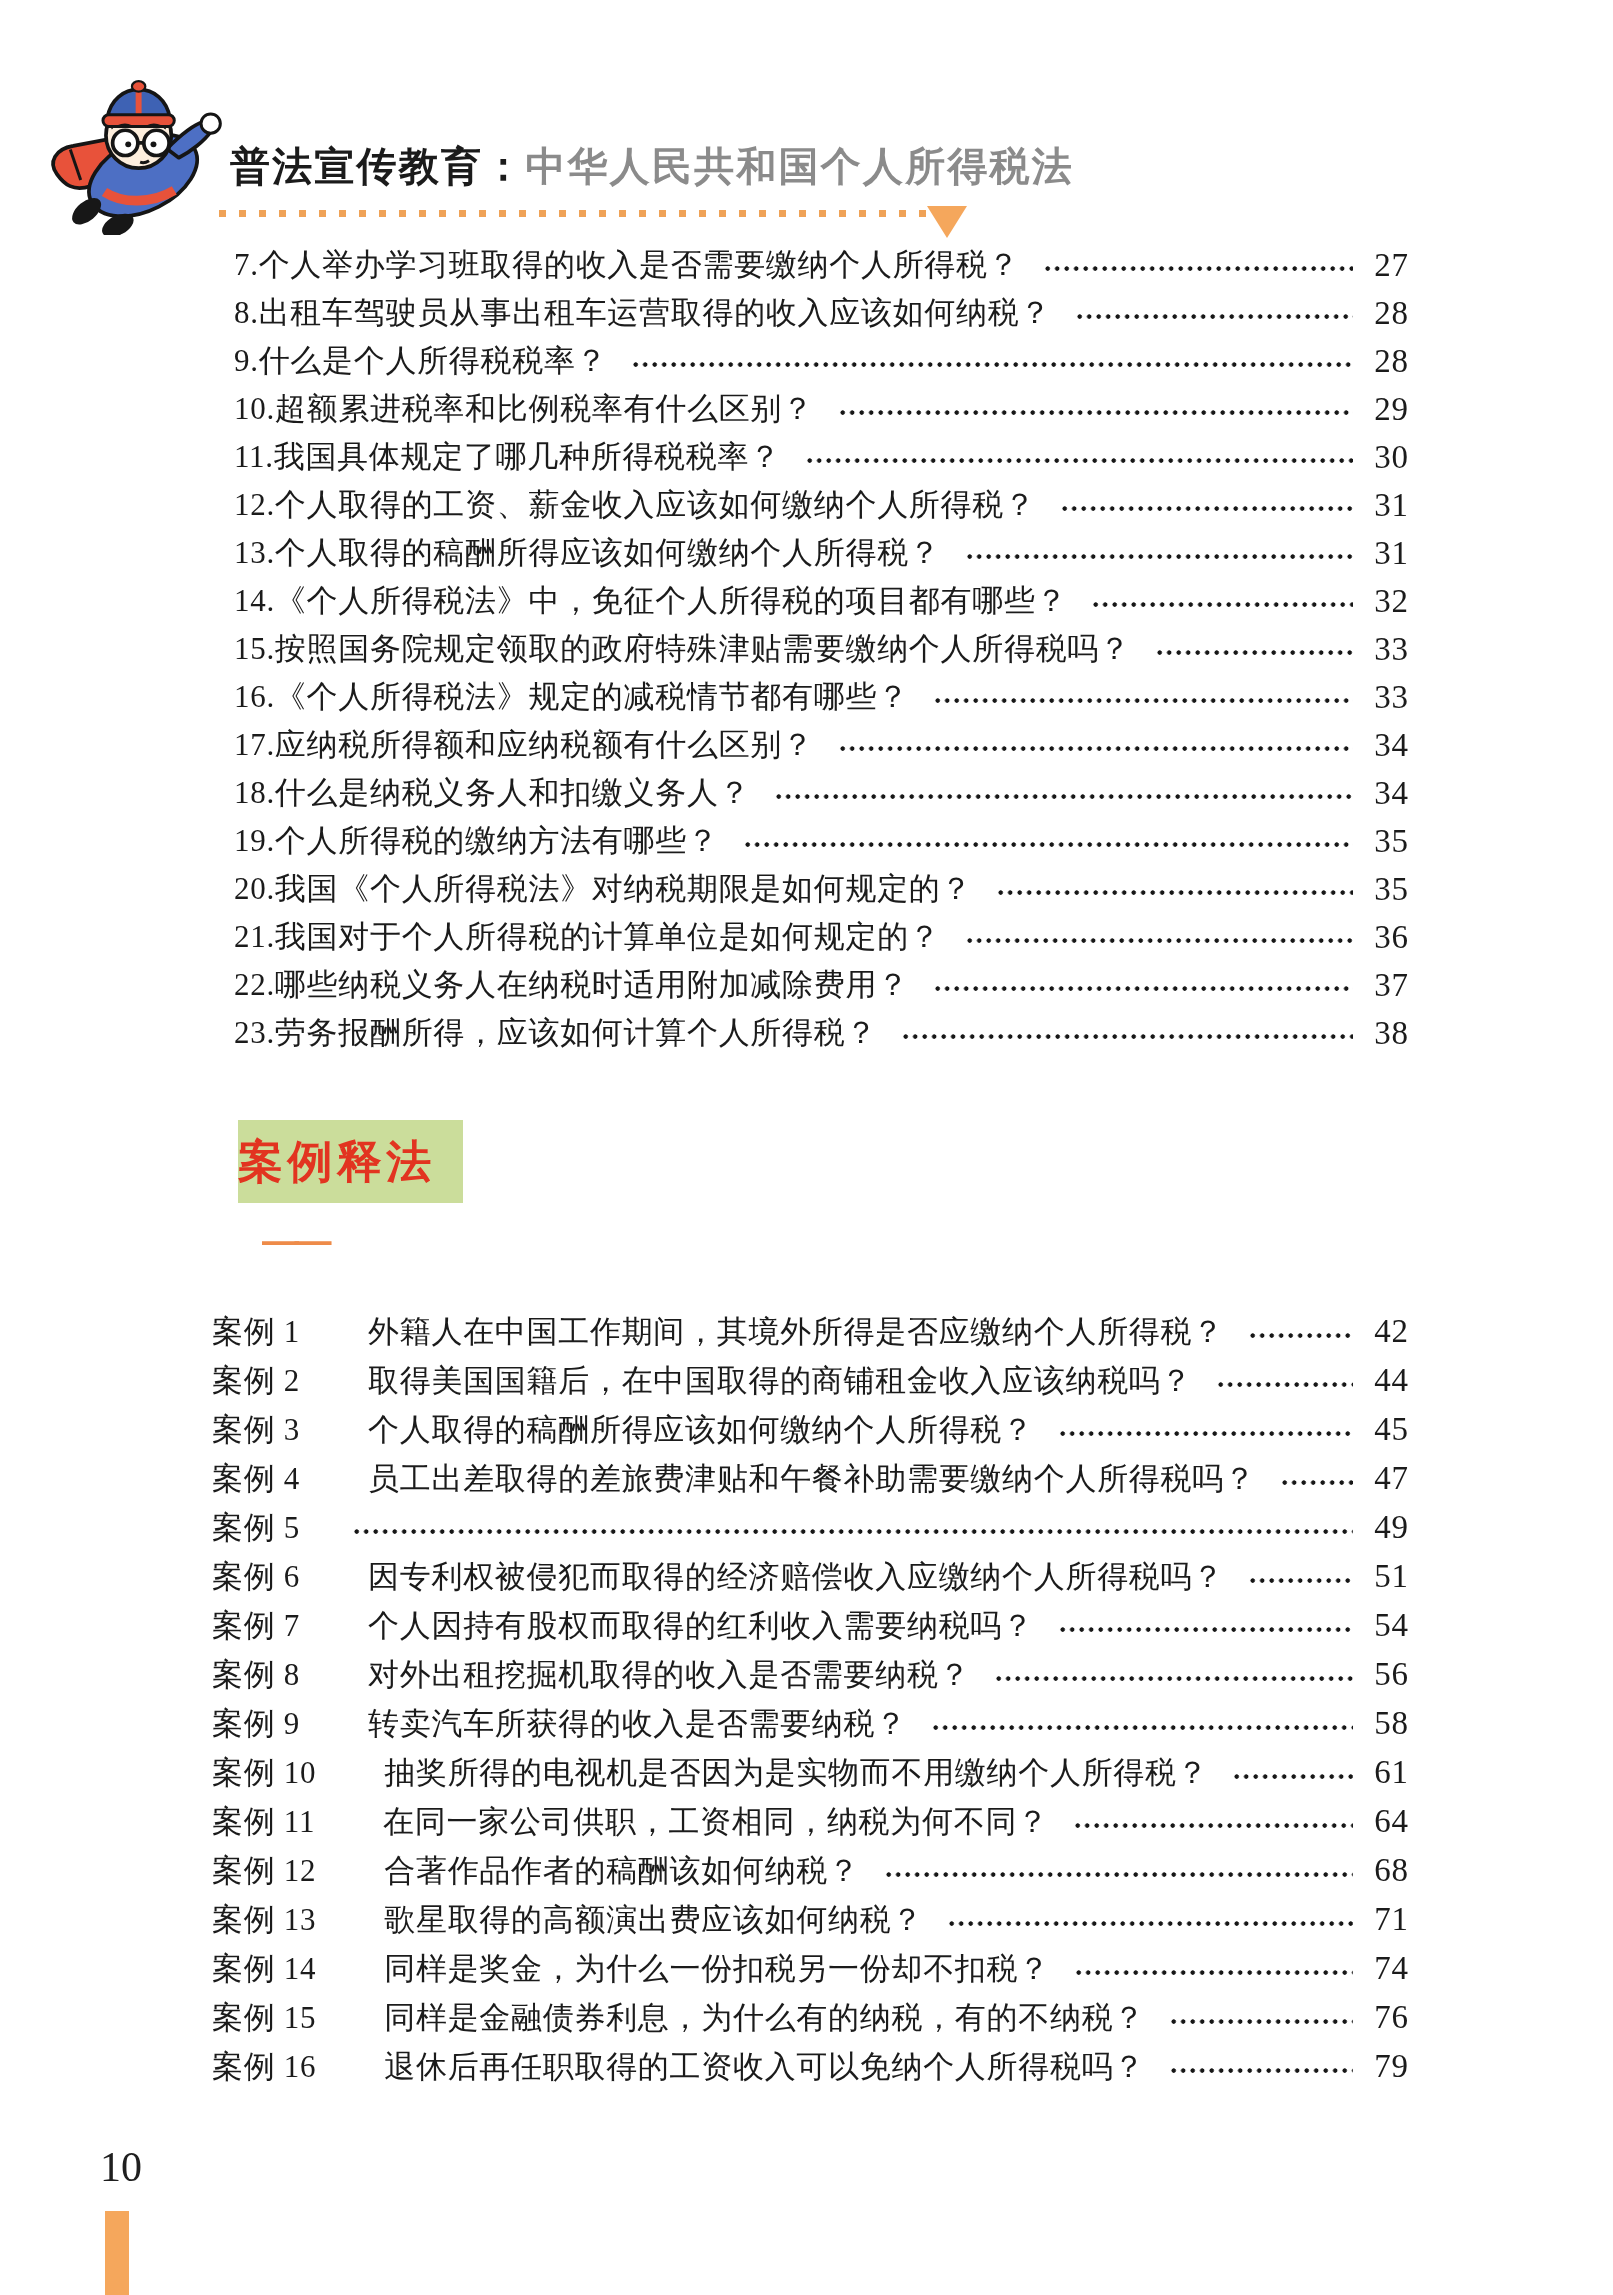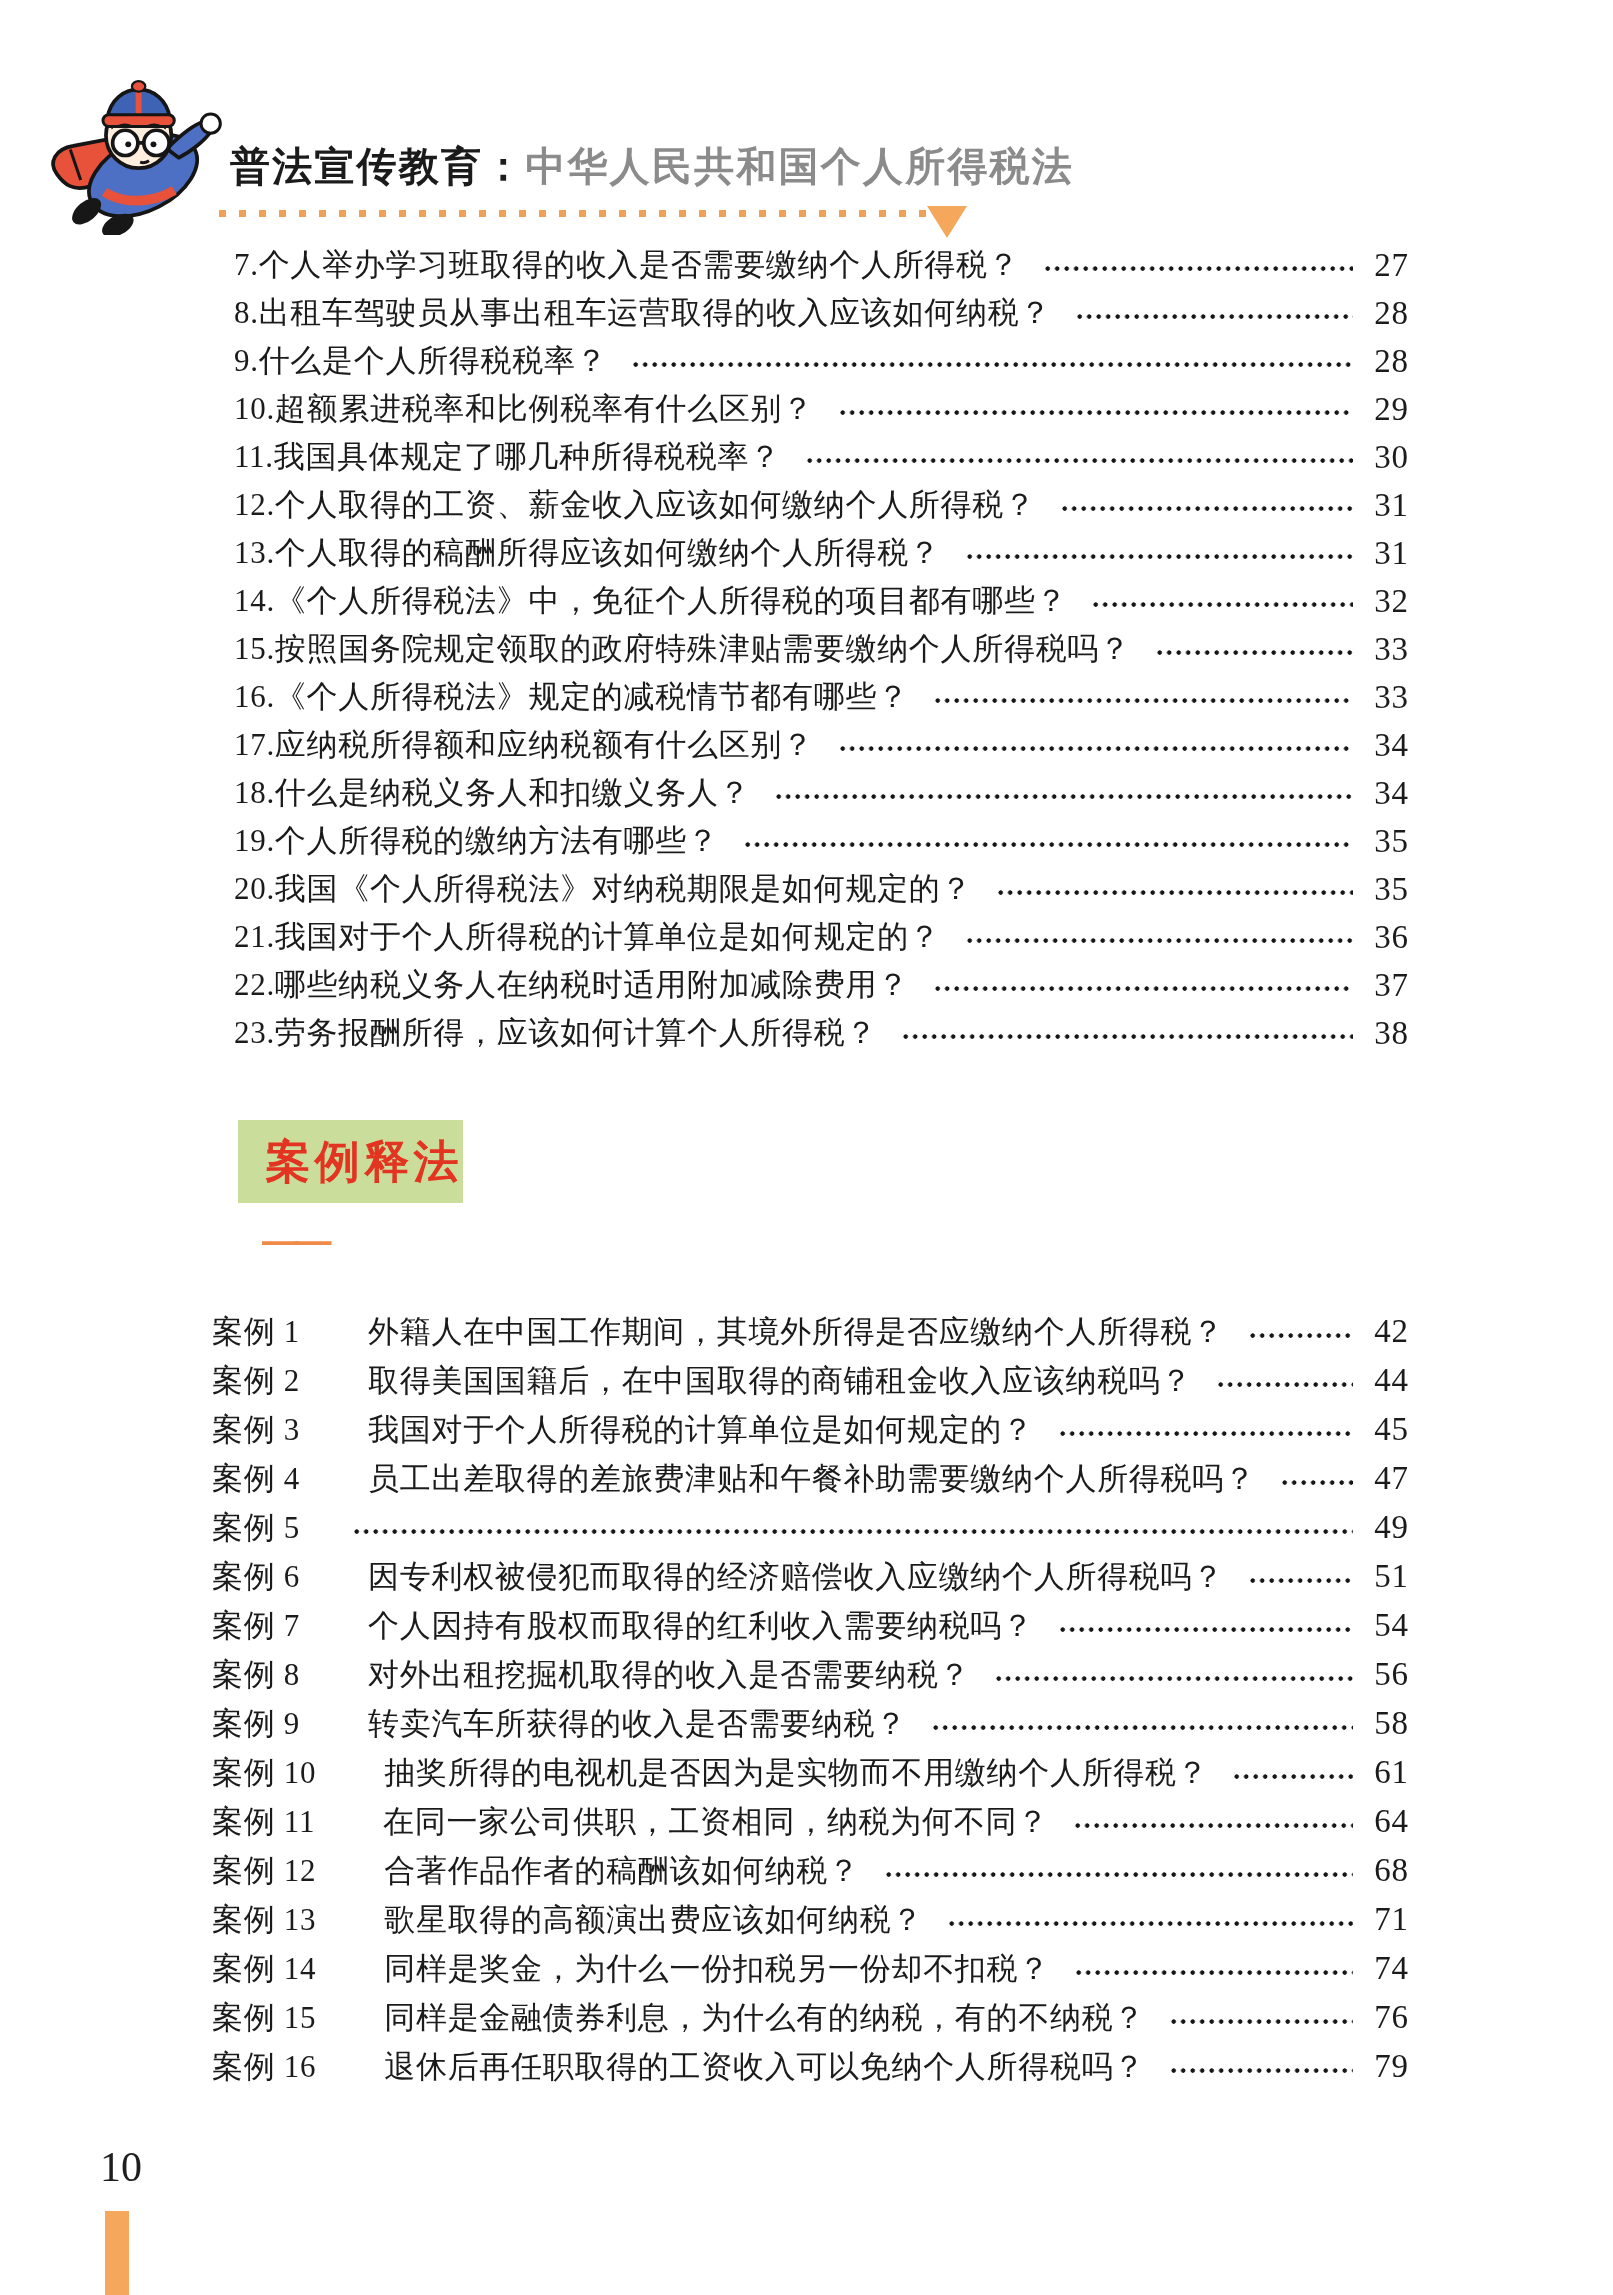--- a/index.html
+++ b/index.html
@@ -45,21 +45,21 @@
   }
   .page-num{
     font-family:"Liberation Serif","DejaVu Serif",serif;
     font-size:33px;min-width:45px;text-align:center;white-space:nowrap;
   }
 
   
   .section-title-box{
     position:absolute;left:238px;top:1120px;width:225px;height:83px;
     background:var(--section-green,#cbdd9b);
-    display:flex;align-items:center;justify-content:flex-end;
+    display:flex;align-items:center;justify-content:flex-start;
   }
   .section-title{
     font-family:"Liberation Sans","DejaVu Sans",sans-serif;font-weight:bold;
     font-size:45px;letter-spacing:4.4px;color:var(--section-red,#e23420);
   }
   .section-subtitle{
     position:absolute;left:262px;top:1220px;display:flex;align-items:center;gap:22px;
     font-family:"Liberation Sans","DejaVu Sans",sans-serif;font-weight:bold;
     font-size:37px;color:var(--subtitle-orange,#ee8b49);white-space:nowrap;letter-spacing:1.5px;
   }
@@ -234,21 +234,21 @@
 
       <div class="lead-row">
         <span class="case-label">案例 2</span>
         <span class="row-text">取得美国国籍后，在中国取得的商铺租金收入应该纳税吗？</span>
         <span class="dots"></span>
         <span class="page-num">44</span>
       </div>
 
       <div class="lead-row">
         <span class="case-label">案例 3</span>
-        <span class="row-text">我国对于个人所得税的计算单位是如何规定的？</span>
+        <span class="row-text">个人取得的稿酬所得应该如何缴纳个人所得税？</span>
         <span class="dots"></span>
         <span class="page-num">45</span>
       </div>
 
       <div class="lead-row">
         <span class="case-label">案例 4</span>
         <span class="row-text">员工出差取得的差旅费津贴和午餐补助需要缴纳个人所得税吗？</span>
         <span class="dots"></span>
         <span class="page-num">47</span>
       </div>

